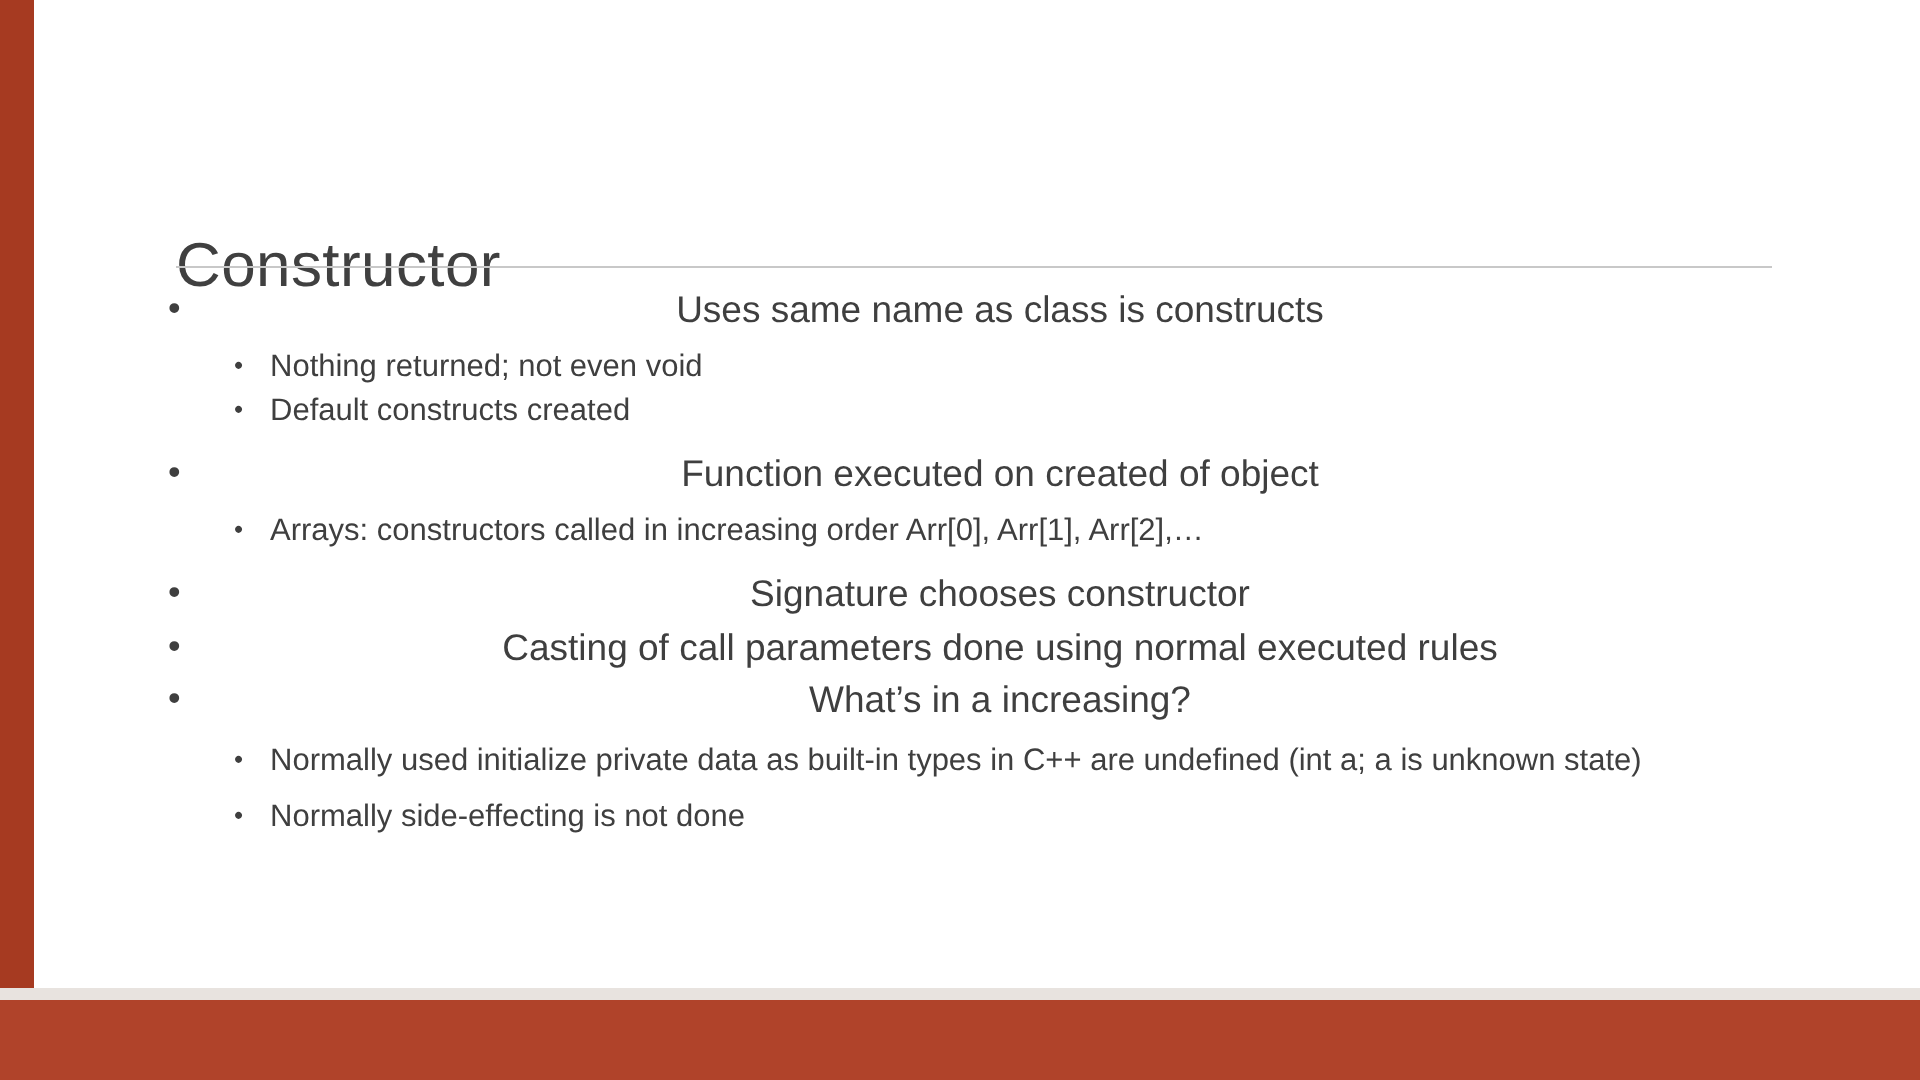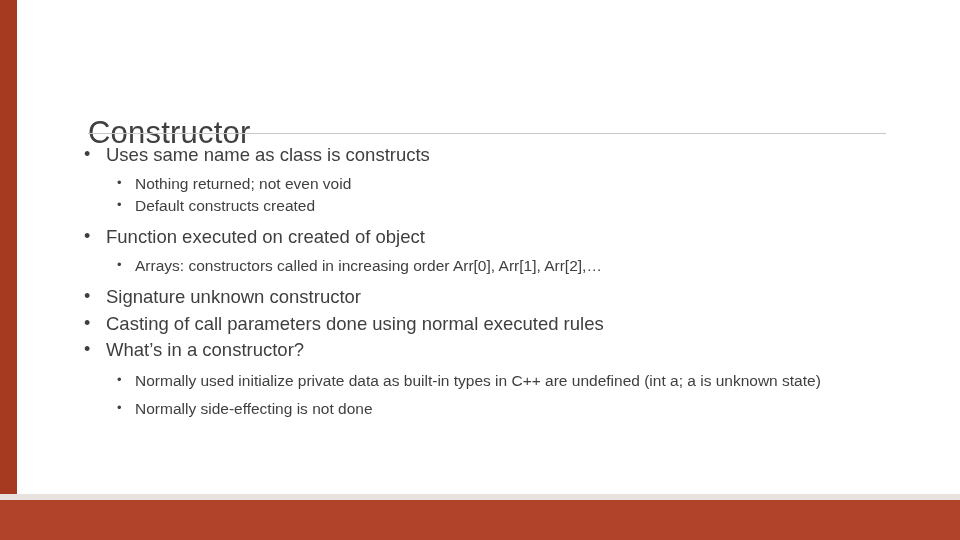--- a/index.html
+++ b/index.html
@@ -89,20 +89,21 @@
   .bullet-l1 .mark {
     width: 22px;
     flex: 0 0 22px;
     font-size: 18px;
     line-height: 1.32;
     color: #3f3f3f;
     text-align: left;
   }
   .bullet-l1 .txt {
     flex: 1;
+    text-align: center;
   }
   .bullet-l2 {
     display: flex;
     align-items: flex-start;
     font-size: 15.5px;
     color: #3f3f3f;
     line-height: 1.3;
     margin: 0 0 1px 0;
     padding-left: 33px;
   }
@@ -158,31 +159,31 @@
       <span class="txt">Function executed on created of object</span>
     </div>
 
     <div class="bullet-l2 gap-small">
       <span class="mark">•</span>
       <span class="txt">Arrays:  constructors called in increasing order Arr[0], Arr[1], Arr[2],…</span>
     </div>
 
     <div class="bullet-l1 gap-before">
       <span class="mark">•</span>
-      <span class="txt">Signature unknown constructor</span>
+      <span class="txt">Signature chooses constructor</span>
     </div>
 
     <div class="bullet-l1">
       <span class="mark">•</span>
       <span class="txt">Casting of call parameters done using normal executed rules</span>
     </div>
 
     <div class="bullet-l1">
       <span class="mark">•</span>
-      <span class="txt">What’s in a constructor?</span>
+      <span class="txt">What’s in a increasing?</span>
     </div>
 
     <div class="bullet-l2 gap-before">
       <span class="mark">•</span>
       <span class="txt">Normally used initialize private data as built-in types in C++ are undefined (int a;  a is unknown state)</span>
     </div>
 
     <div class="bullet-l2 gap-small">
       <span class="mark">•</span>
       <span class="txt">Normally side-effecting is not done</span>

